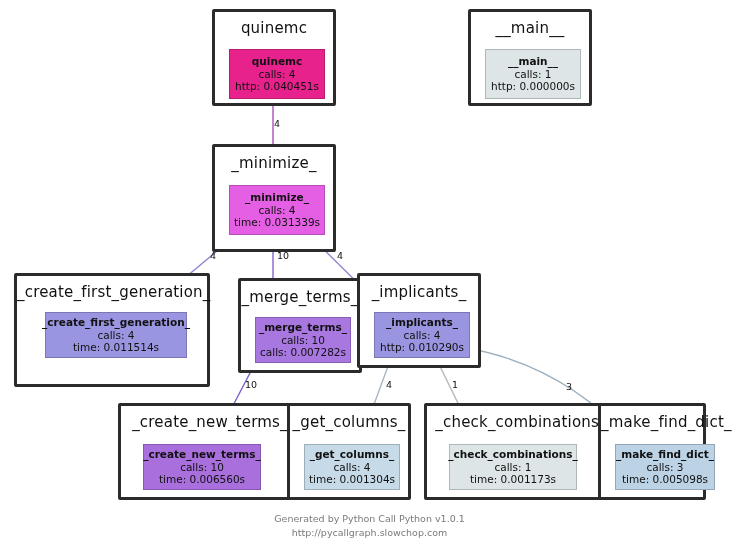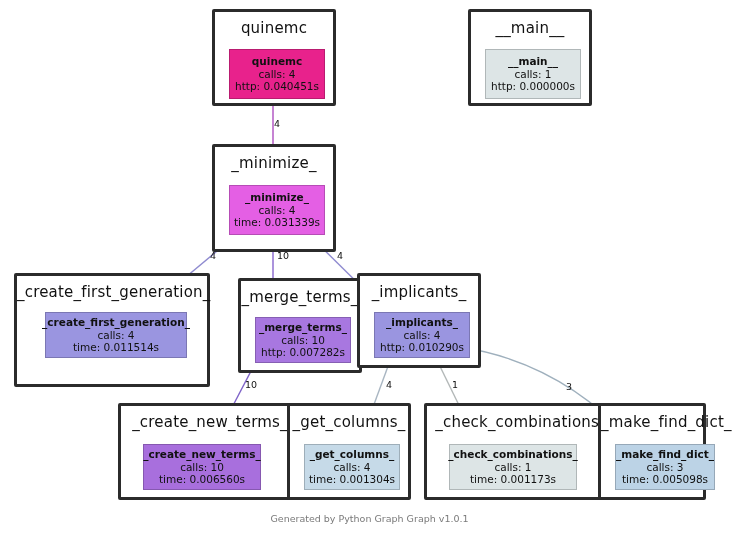--- a/index.html
+++ b/index.html
@@ -172,21 +172,21 @@
       <div class="ncalls">calls: 4</div>
       <div class="ntime">time: 0.011514s</div>
     </div>
   </div>
 
   <div class="cluster" style="left:215px; top:278px; width:124px; height:95px;margin-left:23px;">
     <div class="cluster-title" style="top:7px;">_merge_terms_</div>
     <div class="node" style="left:14px; top:36px; width:96px; height:46px; background:#a877e0;">
       <div class="nname">_merge_terms_</div>
       <div class="ncalls">calls: 10</div>
-      <div class="ntime">http: 0.007282s</div>
+      <div class="ntime">calls: 0.007282s</div>
     </div>
   </div>
 
   <div class="cluster" style="left:357px; top:273px; width:124px; height:95px;">
     <div class="cluster-title" style="top:7px;">_implicants_</div>
     <div class="node" style="left:14px; top:36px; width:96px; height:46px; background:#9a95e0;">
       <div class="nname">_implicants_</div>
       <div class="ncalls">calls: 4</div>
       <div class="ntime">http: 0.010290s</div>
     </div>
@@ -222,16 +222,17 @@
   <div class="cluster" style="left:598px; top:403px; width:108px; height:97px;">
     <div class="cluster-title" style="top:7px;">_make_find_dict_</div>
     <div class="node" style="left:14px; top:38px; width:100px; height:46px; background:#bcd3e6;">
       <div class="nname">_make_find_dict_</div>
       <div class="ncalls">calls: 3</div>
       <div class="ntime">time: 0.005098s</div>
     </div>
   </div>
 
   <div id="footer" style="top:512px;">
-    <div>Generated by Python Graph Graph v1.0.1</div>
+    <div>Generated by Python Call Python v1.0.1</div>
+    <div>http://pycallgraph.slowchop.com</div>
   </div>
 
 </div>
 
 </body></html>

